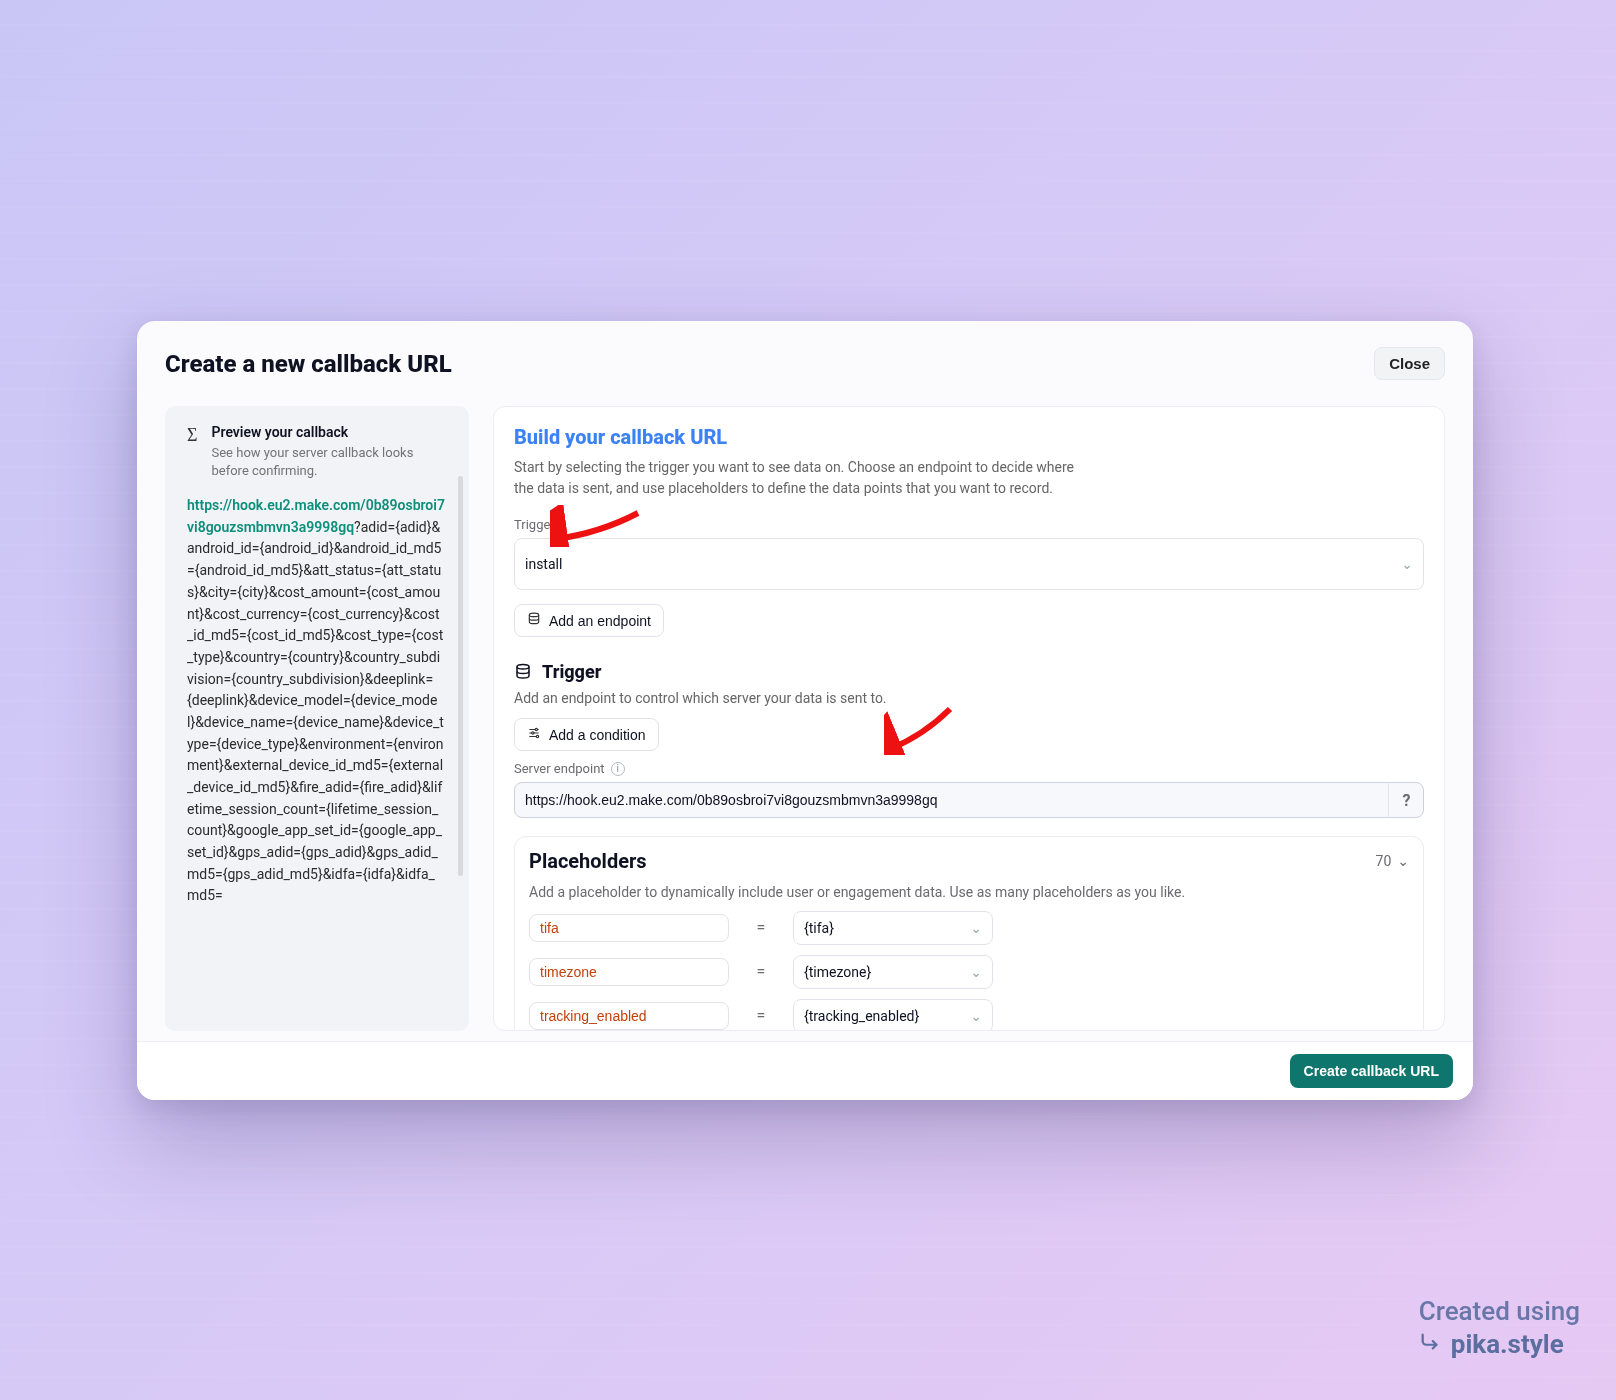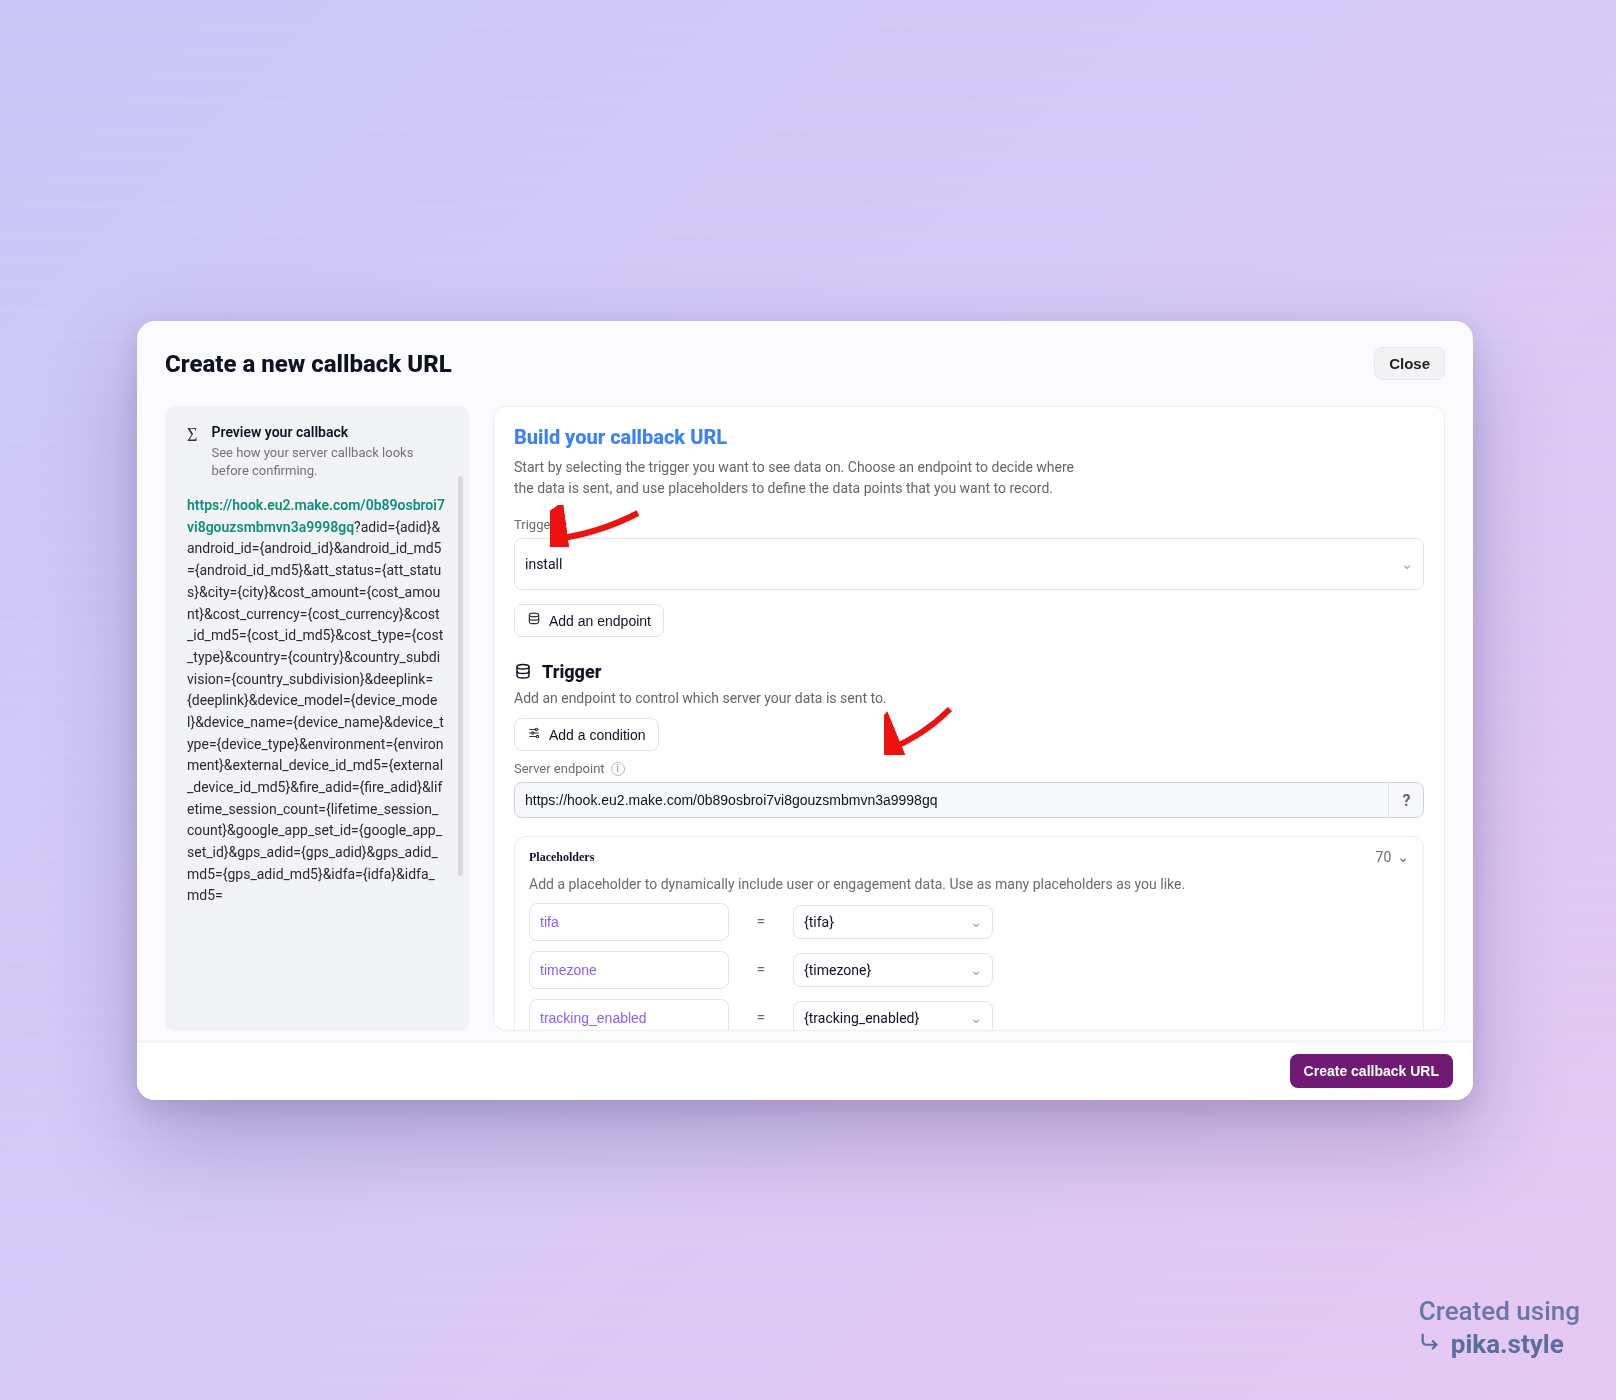--- a/index.html
+++ b/index.html
@@ -164,45 +164,45 @@
     color: #6a6a70; font-weight: 700; cursor: pointer; background: transparent;
     border-top-right-radius: 8px; border-bottom-right-radius: 8px;
   }
 
   .placeholders {
     margin-top: 18px;
     border: 1px solid #ececf2; border-radius: 12px;
     padding: 12px 14px 4px 14px;
   }
   .ph-head { display:flex; align-items:center; justify-content:space-between; }
-  .ph-title { font-size: 12px; font-weight: 700; color: #0f1222; font-family: Liberation Serif, serif; }
+  .ph-title { font-size: 20px; font-weight: 700; color: #0f1222; }
   .ph-count { font-size: 14px; color: #6a6a70; display:flex; align-items:center; gap:6px; }
   .ph-help { font-size: 14px; color: #6a6a70; margin: 10px 0 8px 0; line-height: 1.4; }
 
   .ph-row { display:flex; align-items:center; gap: 18px; margin-bottom: 10px; }
   .ph-key {
-    width: 200px; height: 38px; border: 1px solid #e2e3ea; border-radius: 8px;
-    padding: 0 10px; font-size: 14px; color: #8b5cf6;
+    width: 200px; height: 28px; border: 1px solid #e2e3ea; border-radius: 8px;
+    padding: 0 10px; font-size: 14px; color: #c2410c;
   }
   .eq { width: 28px; text-align: center; color:#6a6a70; }
   .ph-val {
     width: 200px; height: 34px; border: 1px solid #e2e3ea; border-radius: 8px;
     padding: 0 10px; font-size: 14px; color: #0f1222; display:flex; align-items:center;
     position: relative; cursor:pointer; background:#fff;
   }
   .ph-val .chev { position:absolute; right:10px; color:#9aa; }
 
   .modal-footer {
     border-top: 1px solid #ececf2;
     padding: 12px 20px;
     display:flex; justify-content:flex-end;
     background: #fff;
   }
   .primary-btn {
-    background: #701a75; color: #fff; border: none; border-radius: 8px;
+    background: #0f766e; color: #fff; border: none; border-radius: 8px;
     padding: 9px 14px; font-size: 14px; font-weight: 700; cursor: pointer;
   }
 
   
   .arrow {
     position: absolute; pointer-events: none;
   }
   .arrow svg { display:block; }
 
   

